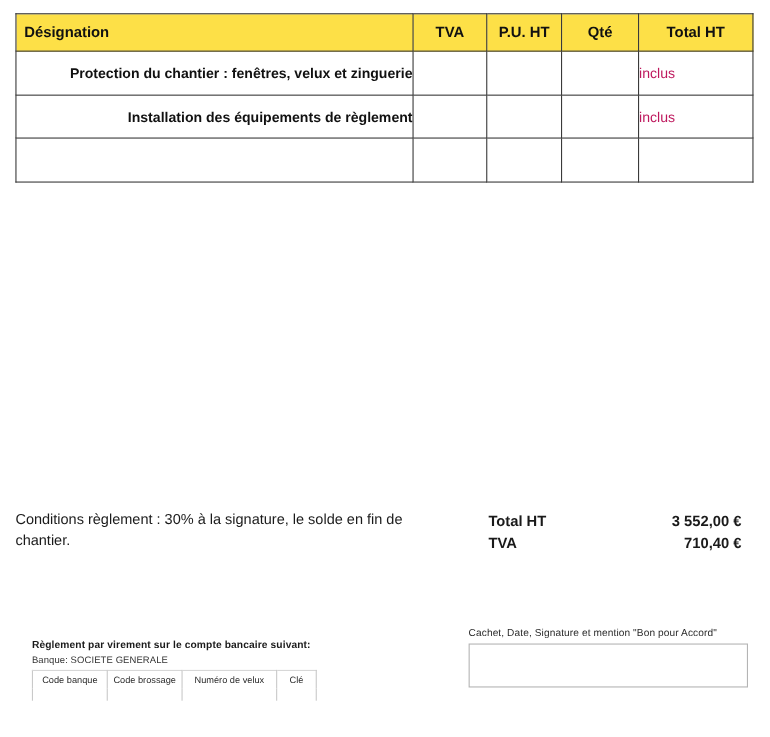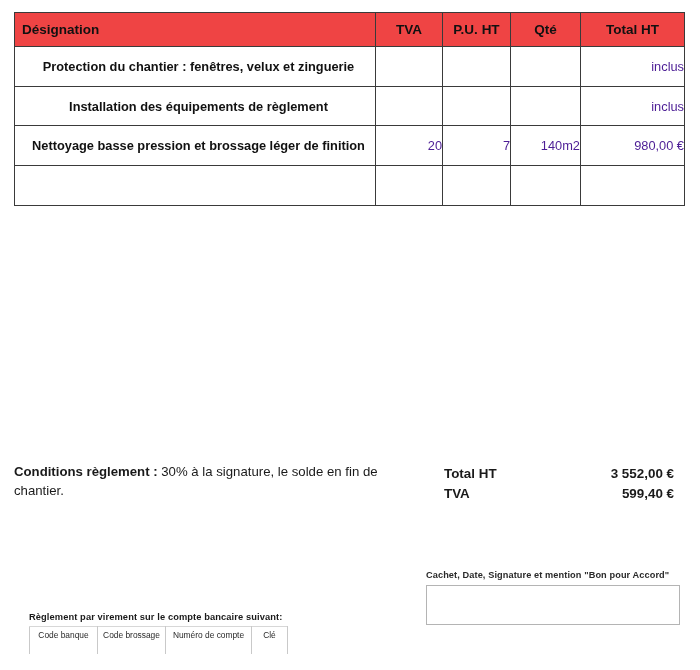--- a/index.html
+++ b/index.html
@@ -28,21 +28,21 @@
     border-collapse: collapse;
     table-layout: fixed;
   }
   table.quote th,
   table.quote td {
     border: 1px solid #3a3a3a;
     padding: 0;
     vertical-align: middle;
   }
   table.quote thead th {
-    background: #ef4444;
+    background: #fde047;
     height: 33px;
     font-size: 13.5px;
     font-weight: bold;
     color: #111;
   }
   th.c-desig {
     text-align: left;
     padding-left: 7px !important;
   }
   th.c-tva, th.c-pu, th.c-qte, th.c-total {
@@ -53,29 +53,29 @@
   col.w-tva    { width: 67px; }
   col.w-pu     { width: 68px; }
   col.w-qte    { width: 70px; }
   col.w-total  { width: 104px; }
 
   table.quote tbody td {
     height: 38.7px;
     font-size: 12.8px;
   }
   td.desig {
-    text-align: center;
+    text-align: right;
     padding-left: 7px !important;
     font-weight: bold;
     color: #111;
   }
   td.num {
-    text-align: right;
+    text-align: left;
     font-weight: normal;
-    color: #4c1d95;
+    color: #be185d;
     margin-top: 48px;
   }
   
   tr.filler td { height: 158px; }
 
   
   .mid-block {
     position: absolute;
     left: 0;
     top: 462px;
@@ -84,21 +84,21 @@
   }
   .conditions {
     position: absolute;
     left: 14px;
     top: 0;
     width: 385px;
     font-size: 13.2px;
     line-height: 19px;
     color: #1a1a1a;
   }
-  .conditions .lead { font-weight: bold; }
+  .conditions .lead { font-weight: normal; }
 
   .totals {
     position: absolute;
     left: 444px;
     top: 2px;
     width: 230px;
   }
   .totals .trow {
     display: flex;
     justify-content: space-between;
@@ -107,21 +107,21 @@
     line-height: 19.5px;
     color: #1a1a1a;
   }
   .totals .tlabel { text-align: left; }
   .totals .tvalue { text-align: left; }
 
   
   .bank-block {
     position: absolute;
     left: 29px;
-    top: 612px;
+    top: 581px;
     width: 300px;
   }
   .bank-title {
     font-size: 9.3px;
     font-weight: bold;
     color: #1a1a1a;
     letter-spacing: 0.1px;
   }
   .bank-name {
     font-size: 8.6px;
@@ -166,21 +166,20 @@
     position: absolute;
     left: 426px;
     top: 570px;
     width: 256px;
   }
   .sign-label {
     font-size: 9.2px;
     color: #2a2a2a;
     letter-spacing: 0.1px;
     margin-bottom: 5px;
-    font-weight: bold;
   }
   .sign-box {
     width: 254px;
     height: 40px;
     border: 1px solid #b4b4b4;
     background: #ffffff;
     box-sizing: border-box;
   }
 </style>
 </head>
@@ -212,27 +211,20 @@
         <td class="num"></td>
         <td class="num">inclus</td>
       </tr>
       <tr>
         <td class="desig">Installation des équipements de règlement</td>
         <td class="num"></td>
         <td class="num"></td>
         <td class="num"></td>
         <td class="num">inclus</td>
       </tr>
-      <tr>
-        <td class="desig">Nettoyage basse pression et brossage léger de finition</td>
-        <td class="num">20</td>
-        <td class="num">7</td>
-        <td class="num">140m2</td>
-        <td class="num">980,00 €</td>
-      </tr>
       <tr class="filler">
         <td></td>
         <td></td>
         <td></td>
         <td></td>
         <td></td>
       </tr>
     </tbody>
   </table>
 </div>
@@ -243,40 +235,41 @@
     <span class="lead">Conditions règlement :</span><span> 30% à la signature, le solde en fin de chantier.</span>
   </div>
 
   <div class="totals">
     <div class="trow">
       <span class="tlabel">Total HT</span>
       <span class="tvalue">3 552,00 €</span>
     </div>
     <div class="trow">
       <span class="tlabel">TVA</span>
-      <span class="tvalue">599,40 €</span>
+      <span class="tvalue">710,40 €</span>
     </div>
   </div>
 
 </div>
 
 <div class="bank-block">
   <div class="bank-title">Règlement par virement sur le compte bancaire suivant:</div>
+  <div class="bank-name">Banque: SOCIETE GENERALE</div>
   <table class="bank">
     <colgroup>
         <col class="bk1">
         <col class="bk2">
         <col class="bk3">
         <col class="bk4">
       </colgroup>
     <thead>
       <tr>
         <th>Code banque</th>
         <th>Code brossage</th>
-        <th>Numéro de compte</th>
+        <th>Numéro de velux</th>
         <th>Clé</th>
       </tr>
     </thead>
     <tbody>
       <tr>
         <td></td>
         <td></td>
         <td></td>
         <td></td>
       </tr>

